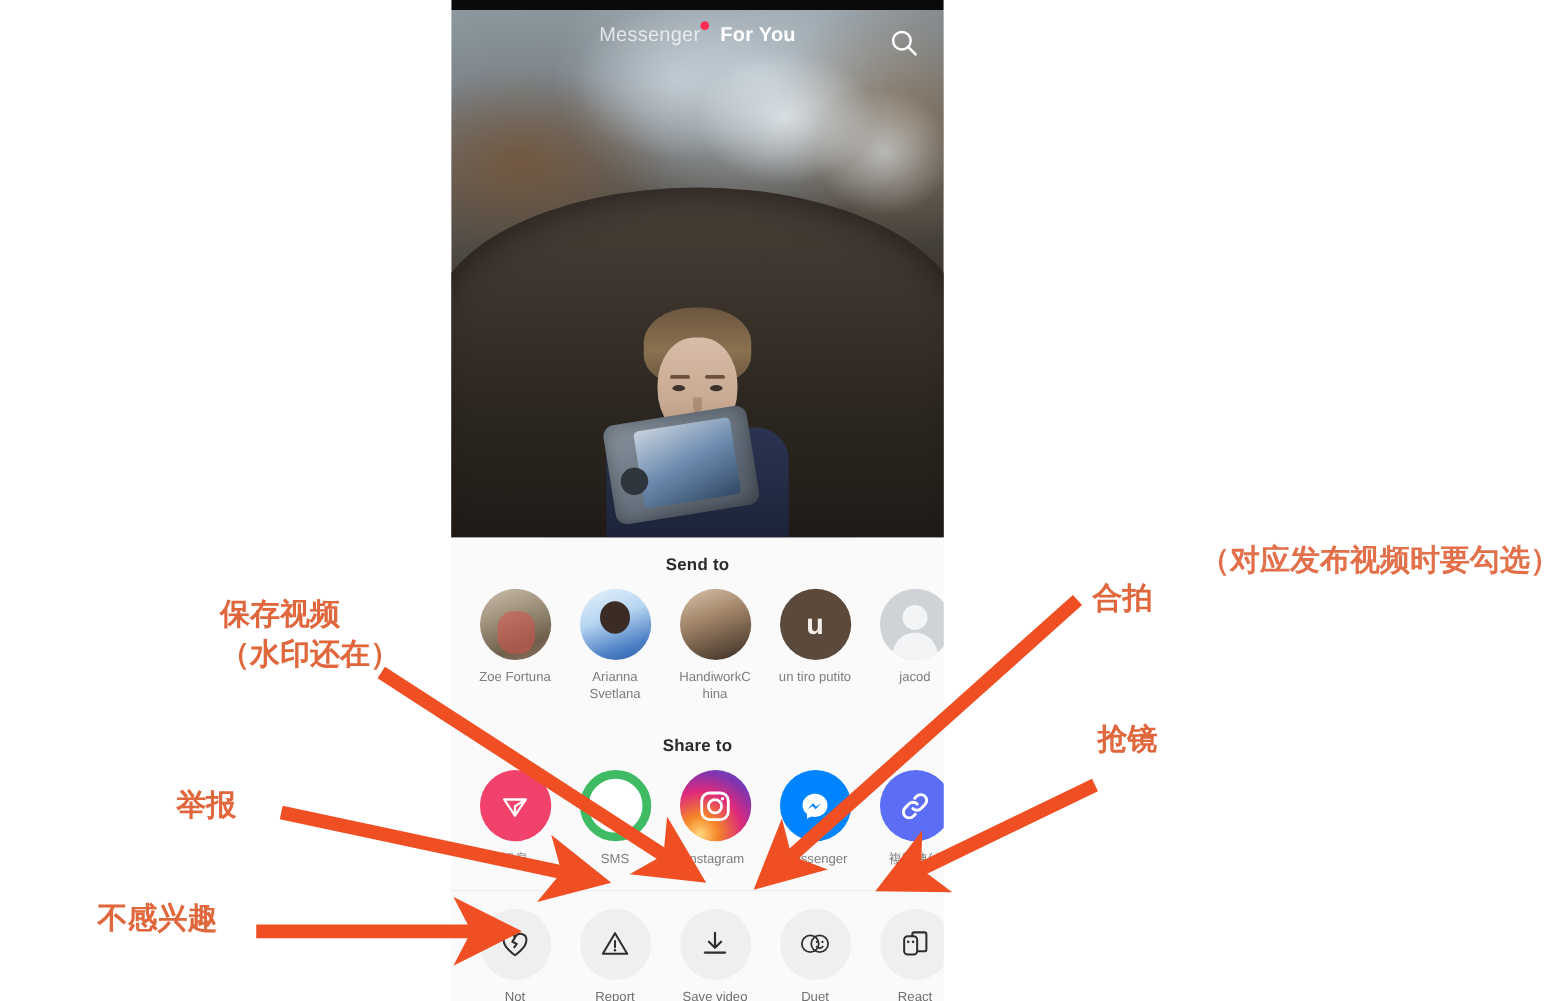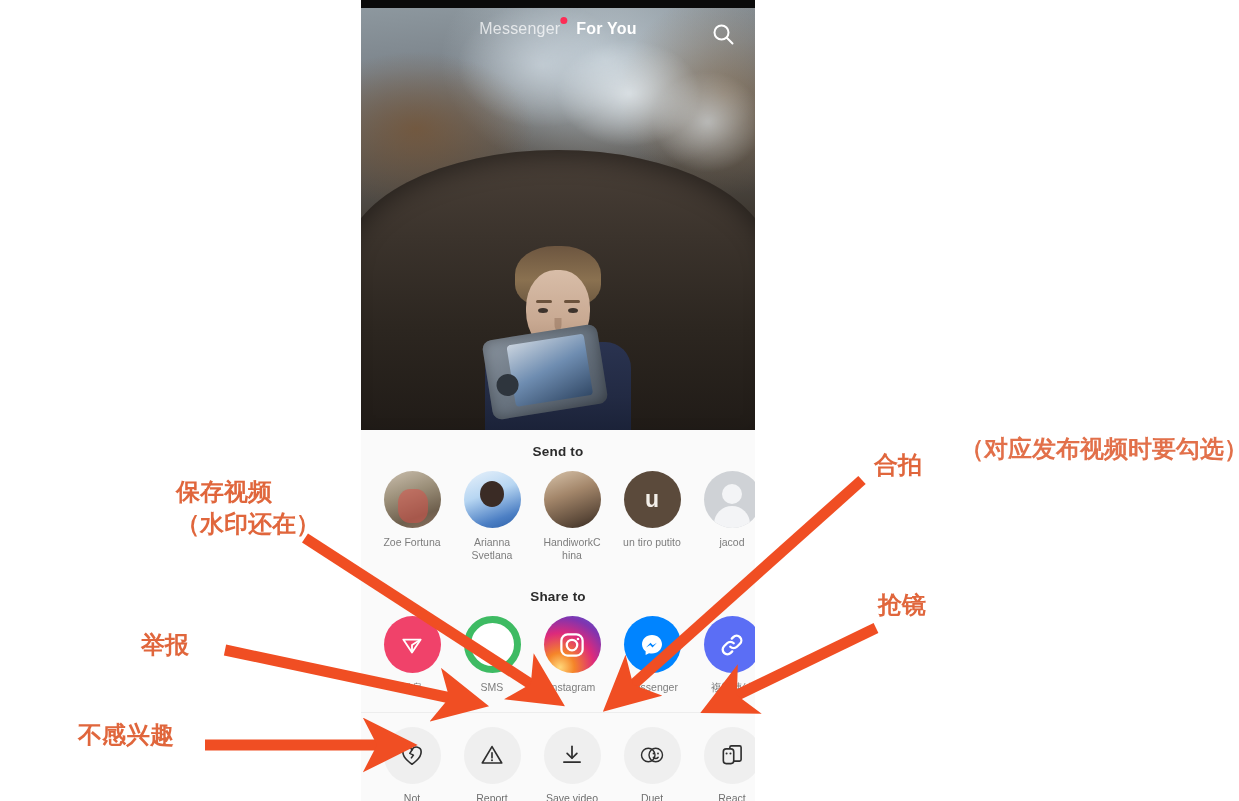--- a/index.html
+++ b/index.html
@@ -349,17 +349,17 @@
 
     <line x1="862" y1="480" x2="625" y2="692" stroke="#f04e23" stroke-width="11" marker-end="url(#ah)"></line>
 
     <line x1="876" y1="628" x2="727" y2="700" stroke="#f04e23" stroke-width="11" marker-end="url(#ah)"></line>
   </svg>
 
   <div class="anno big" style="left:176px; top:476px; text-align:left;">保存视频
 （水印还在）</div>
   <div class="anno big" style="left:141px; top:629px;">举报</div>
   <div class="anno big" style="left:78px; top:719px;">不感兴趣</div>
-  <div class="anno big" style="left:874px; top:449px;">合拍</div>
+  <div class="anno big" style="left:874px; top:463px;">合拍</div>
   <div class="anno note" style="left:960px; top:434px;">（对应发布视频时要勾选）</div>
-  <div class="anno big" style="left:878px; top:589px;">抢镜</div>
+  <div class="anno big" style="left:878px; top:576px;">抢镜</div>
 
 </div>
 
 </body></html>

